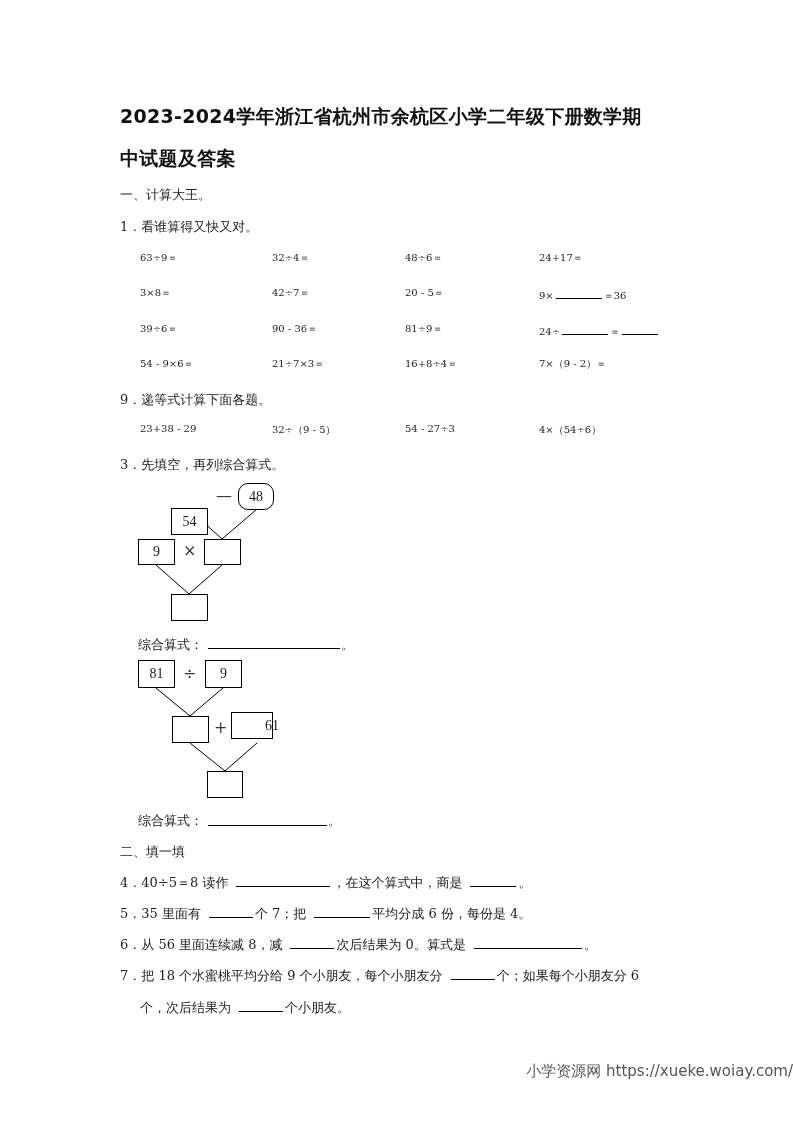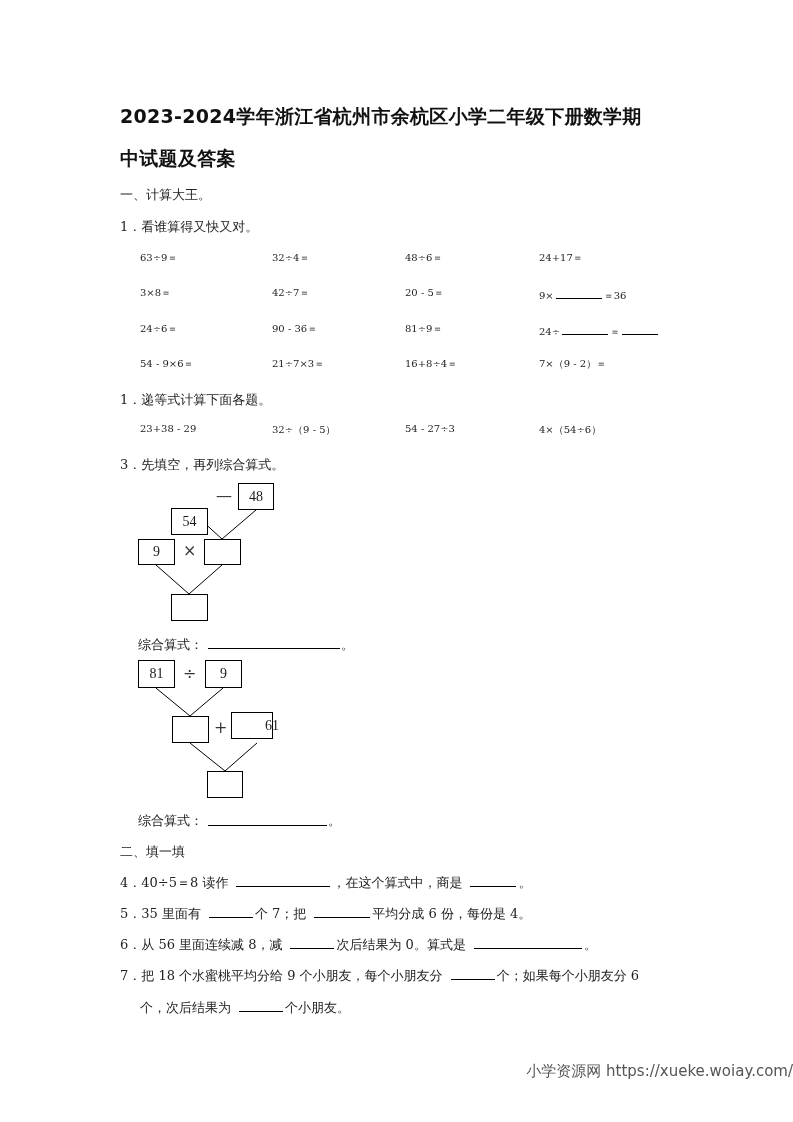--- a/index.html
+++ b/index.html
@@ -45,51 +45,51 @@
   <div class="abs expr" style="left:405px; top:251px;">48÷6＝</div>
   <div class="abs expr" style="left:539px; top:251px;">24+17＝</div>
 
   <div class="abs expr" style="left:140px; top:286px;">3×8＝</div>
   <div class="abs expr" style="left:272px; top:286px;">42÷7＝</div>
   <div class="abs expr" style="left:405px; top:286px;">20 - 5＝</div>
   <div class="abs expr" style="left:539px; top:286px;">
     <span>9×</span><span class="blank" style="width:46px;"></span><span>＝36</span>
   </div>
 
-  <div class="abs expr" style="left:140px; top:322px;">24÷6＝</div>
+  <div class="abs expr" style="left:140px; top:322px;">39÷6＝</div>
   <div class="abs expr" style="left:272px; top:322px;">90 - 36＝</div>
   <div class="abs expr" style="left:405px; top:322px;">81÷9＝</div>
   <div class="abs expr" style="left:539px; top:322px;">
     <span>24÷</span><span class="blank" style="width:46px;"></span><span>＝</span><span class="blank" style="width:36px;"></span>
   </div>
 
   <div class="abs expr" style="left:140px; top:357px;">54 - 9×6＝</div>
   <div class="abs expr" style="left:272px; top:357px;">21÷7×3＝</div>
   <div class="abs expr" style="left:405px; top:357px;">16+8÷4＝</div>
   <div class="abs expr" style="left:539px; top:357px;">7×（9 - 2）＝</div>
 </div>
 
-<div class="abs text" style="left:120px; top:391px;">1．递等式计算下面各题。</div>
+<div class="abs text" style="left:120px; top:391px;">9．递等式计算下面各题。</div>
 <div class="abs expr" style="left:140px; top:423px;">23+38 - 29</div>
 <div class="abs expr" style="left:272px; top:423px;">32÷（9 - 5）</div>
 <div class="abs expr" style="left:405px; top:423px;">54 - 27÷3</div>
 <div class="abs expr" style="left:539px; top:423px;">4×（54÷6）</div>
 
 <div class="abs text" style="left:120px; top:456px;">3．先填空，再列综合算式。</div>
 
 <div>
   <svg class="lines" width="793" height="1122">
     <line x1="190" y1="510" x2="222" y2="539" stroke="#000" stroke-width="1"></line>
     <line x1="256" y1="510" x2="222" y2="539" stroke="#000" stroke-width="1"></line>
     <line x1="156" y1="565" x2="189" y2="594" stroke="#000" stroke-width="1"></line>
     <line x1="222" y1="565" x2="189" y2="594" stroke="#000" stroke-width="1"></line>
   </svg>
   <div class="box" style="left:171px; top:483px; width:37px; height:27px;margin-top:25px;">54</div>
   <div class="op" style="left:216px; top:486px;">—</div>
-  <div class="box" style="left:238px; top:483px; width:36px; height:27px;">48</div>
+  <div class="box" style="left:238px; top:483px; width:36px; height:27px;border-radius:10px;">48</div>
   <div class="box" style="left:138px; top:539px; width:37px; height:26px;">9</div>
   <div class="op" style="left:183px; top:541px;">×</div>
   <div class="box" style="left:204px; top:539px; width:37px; height:26px;"></div>
   <div class="box" style="left:171px; top:594px; width:37px; height:27px;"></div>
 </div>
 <div class="abs text" style="left:138px; top:636px;">
   <span>综合算式：</span>
 </div>
 <div class="uline" style="left:208px; top:648px; width:132px;"></div>
 <div class="abs text" style="left:341px; top:636px;">。</div>

